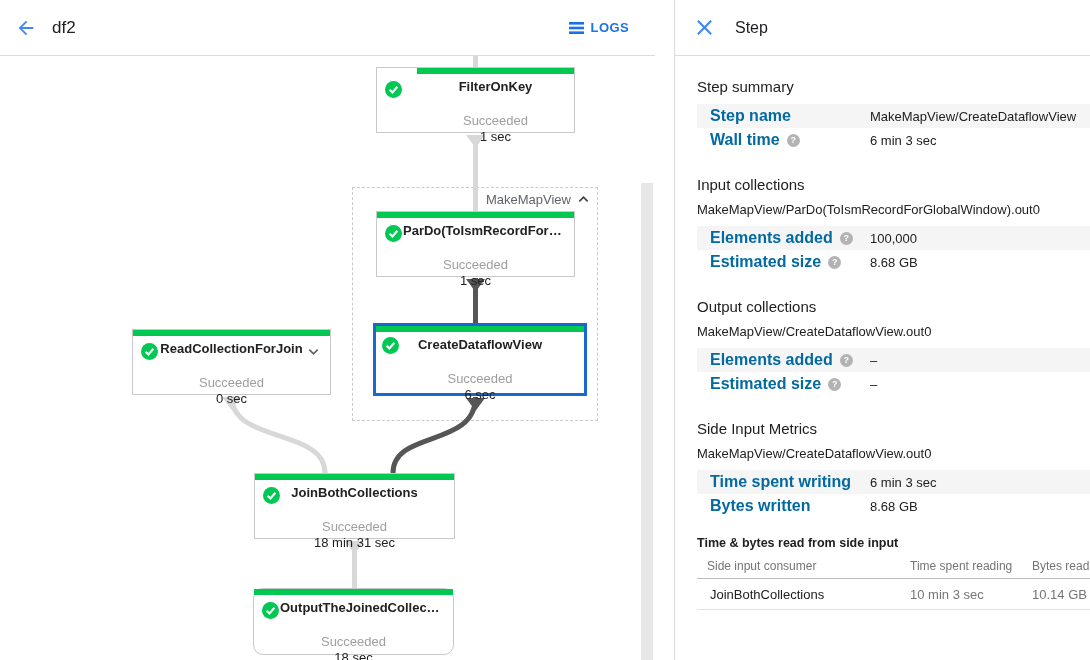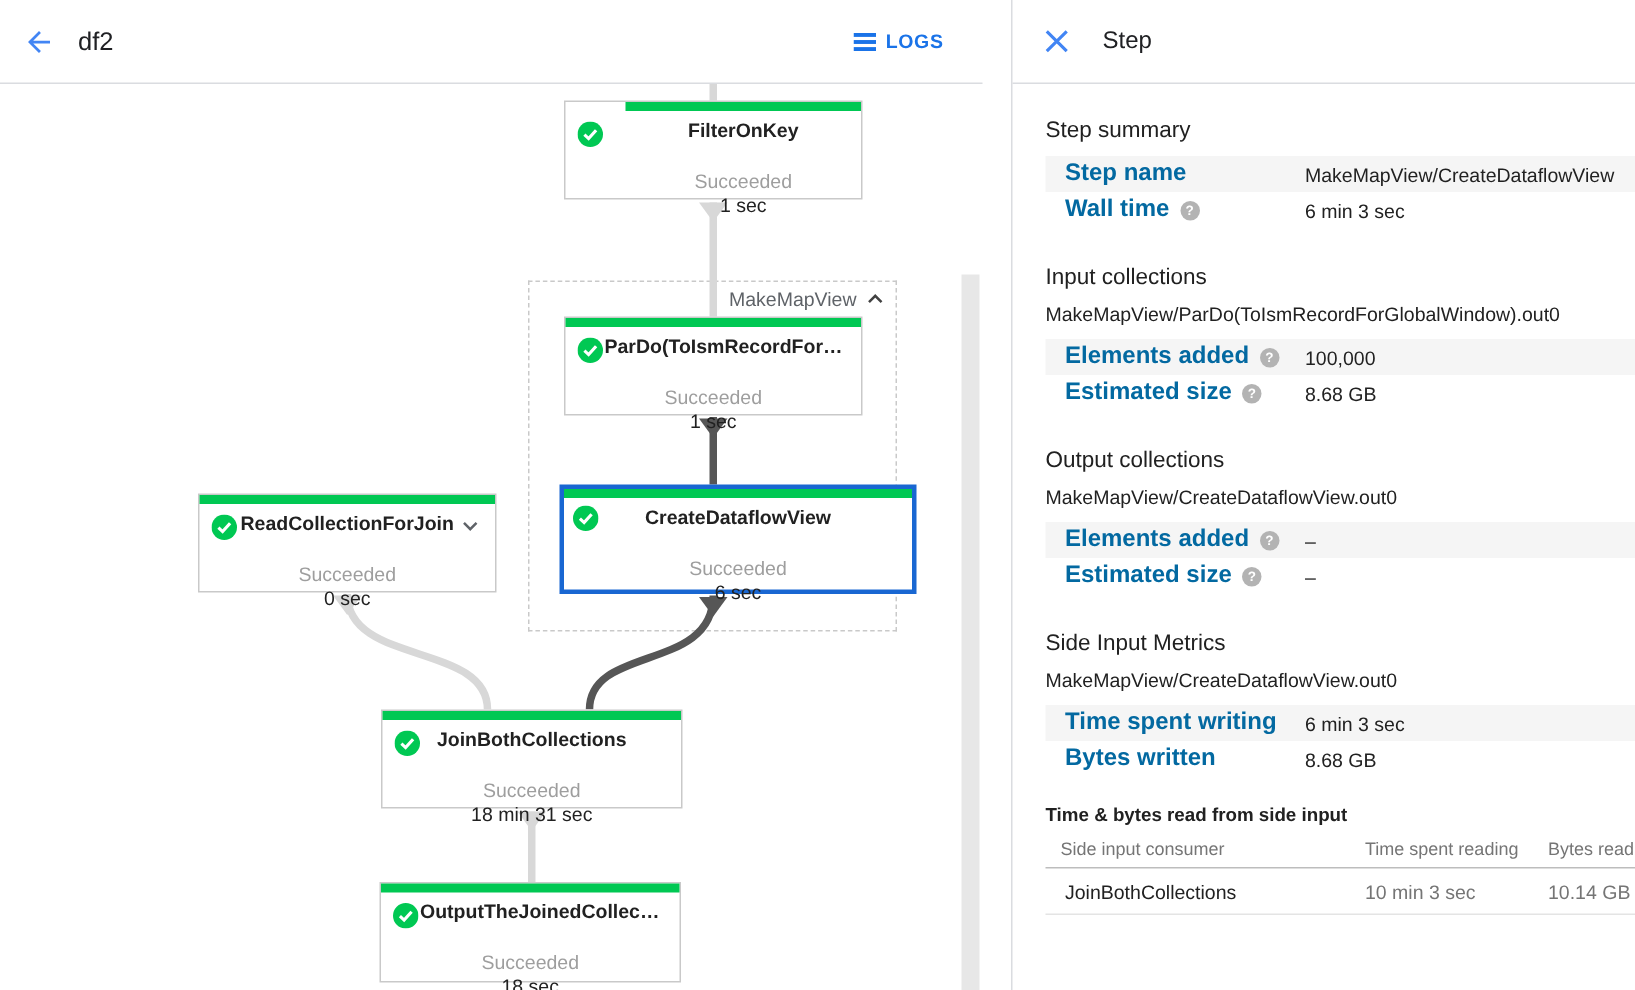--- a/index.html
+++ b/index.html
@@ -137,41 +137,41 @@
                 <circle cx="8.5" cy="8.5" r="8.5" fill="#00c853"></circle>
                 <polyline points="4.6,8.8 7.4,11.4 12.4,5.8" fill="none" stroke="#fff" stroke-width="2.1"></polyline>
               </svg></span>
             <span class="nexpand"><svg width="13" height="13" viewBox="0 0 14 14">
                 <polyline points="2.5,5 7,9.5 11.5,5" fill="none" stroke="#5f6368" stroke-width="1.8"></polyline>
               </svg></span>
             <div class="ntitle">ReadCollectionForJoin</div>
             <div class="nstatus">Succeeded</div>
             <div class="ntime">0 sec</div>
           </div>
-          <div class="node selected" style="left: 373px; top: 267px; width: 238px; height: 73px;">
+          <div class="node selected" style="left: 373px; top: 267px; width: 214px; height: 73px;">
             <div class="nbar"></div>
             <span class="ncheck"><svg width="17" height="17" viewBox="0 0 17 17">
                 <circle cx="8.5" cy="8.5" r="8.5" fill="#00c853"></circle>
                 <polyline points="4.6,8.8 7.4,11.4 12.4,5.8" fill="none" stroke="#fff" stroke-width="2.1"></polyline>
               </svg></span>
             <div class="ntitle">CreateDataflowView</div>
             <div class="nstatus">Succeeded</div>
             <div class="ntime">6 sec</div>
           </div>
           <div class="node" style="left: 254px; top: 417px; width: 201px; height: 66px;">
             <div class="nbar"></div>
             <span class="ncheck"><svg width="17" height="17" viewBox="0 0 17 17">
                 <circle cx="8.5" cy="8.5" r="8.5" fill="#00c853"></circle>
                 <polyline points="4.6,8.8 7.4,11.4 12.4,5.8" fill="none" stroke="#fff" stroke-width="2.1"></polyline>
               </svg></span>
             <div class="ntitle">JoinBothCollections</div>
             <div class="nstatus">Succeeded</div>
             <div class="ntime">18 min 31 sec</div>
           </div>
-          <div class="node" style="left: 253px; top: 532px; width: 201px; height: 67px;">
+          <div class="node" style="left: 253px; top: 532px; width: 201px; height: 67px; border-radius: 10px;">
             <div class="nbar"></div>
             <span class="ncheck"><svg width="17" height="17" viewBox="0 0 17 17">
                 <circle cx="8.5" cy="8.5" r="8.5" fill="#00c853"></circle>
                 <polyline points="4.6,8.8 7.4,11.4 12.4,5.8" fill="none" stroke="#fff" stroke-width="2.1"></polyline>
               </svg></span>
             <div class="ntitle">OutputTheJoinedCollec…</div>
             <div class="nstatus">Succeeded</div>
             <div class="ntime">18 sec</div>
           </div>
         </div>

